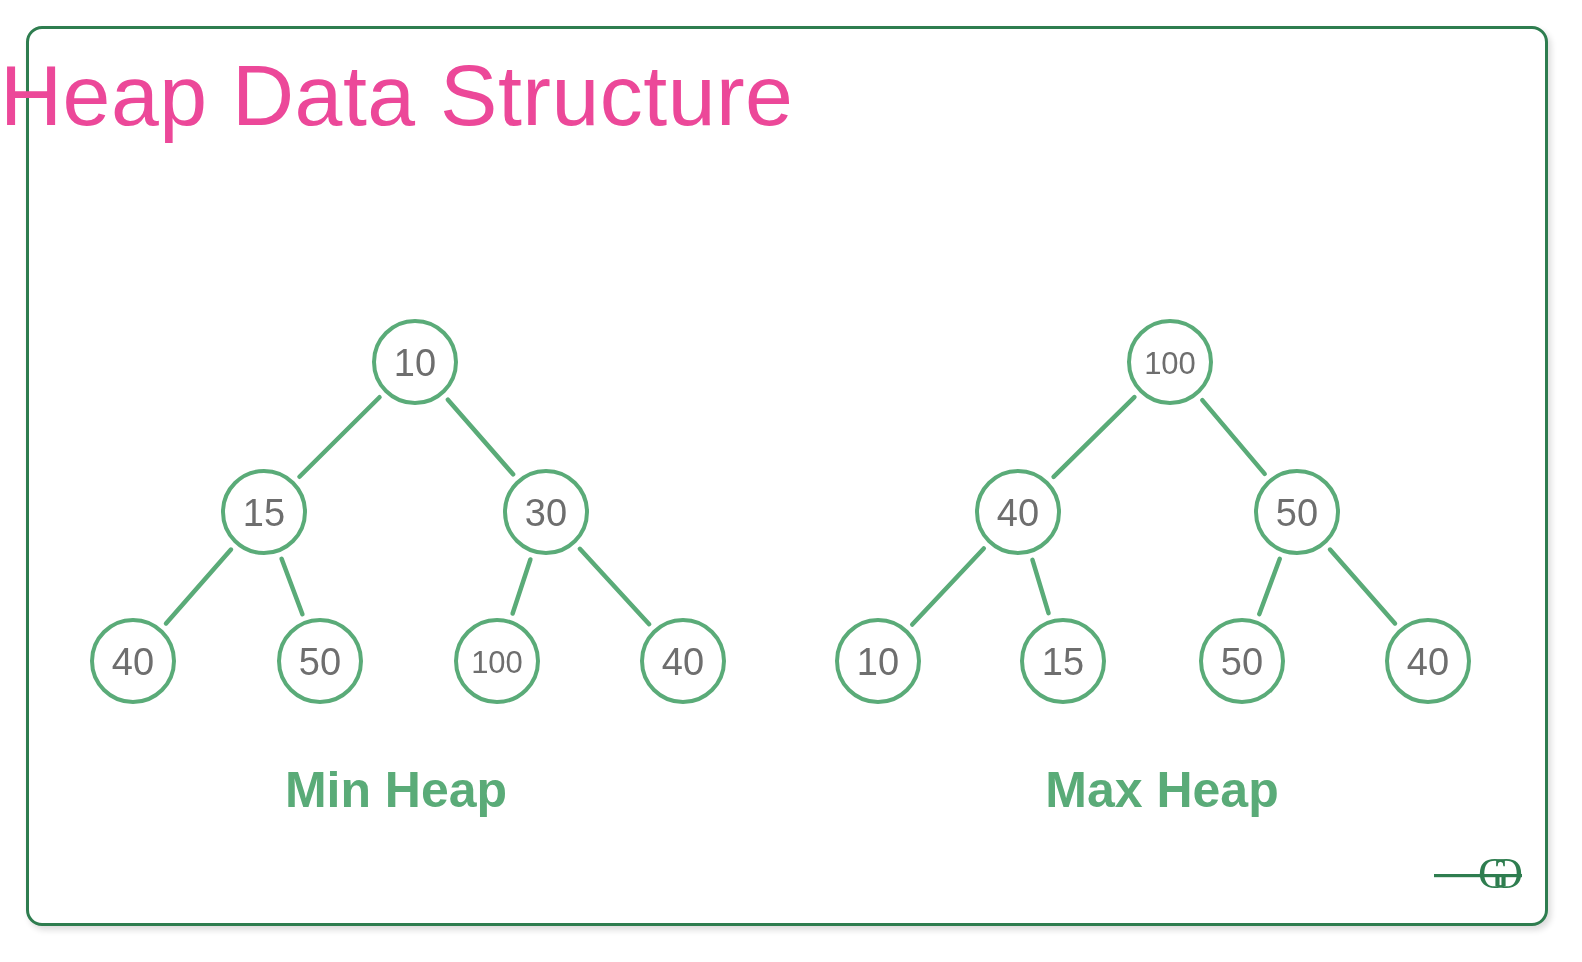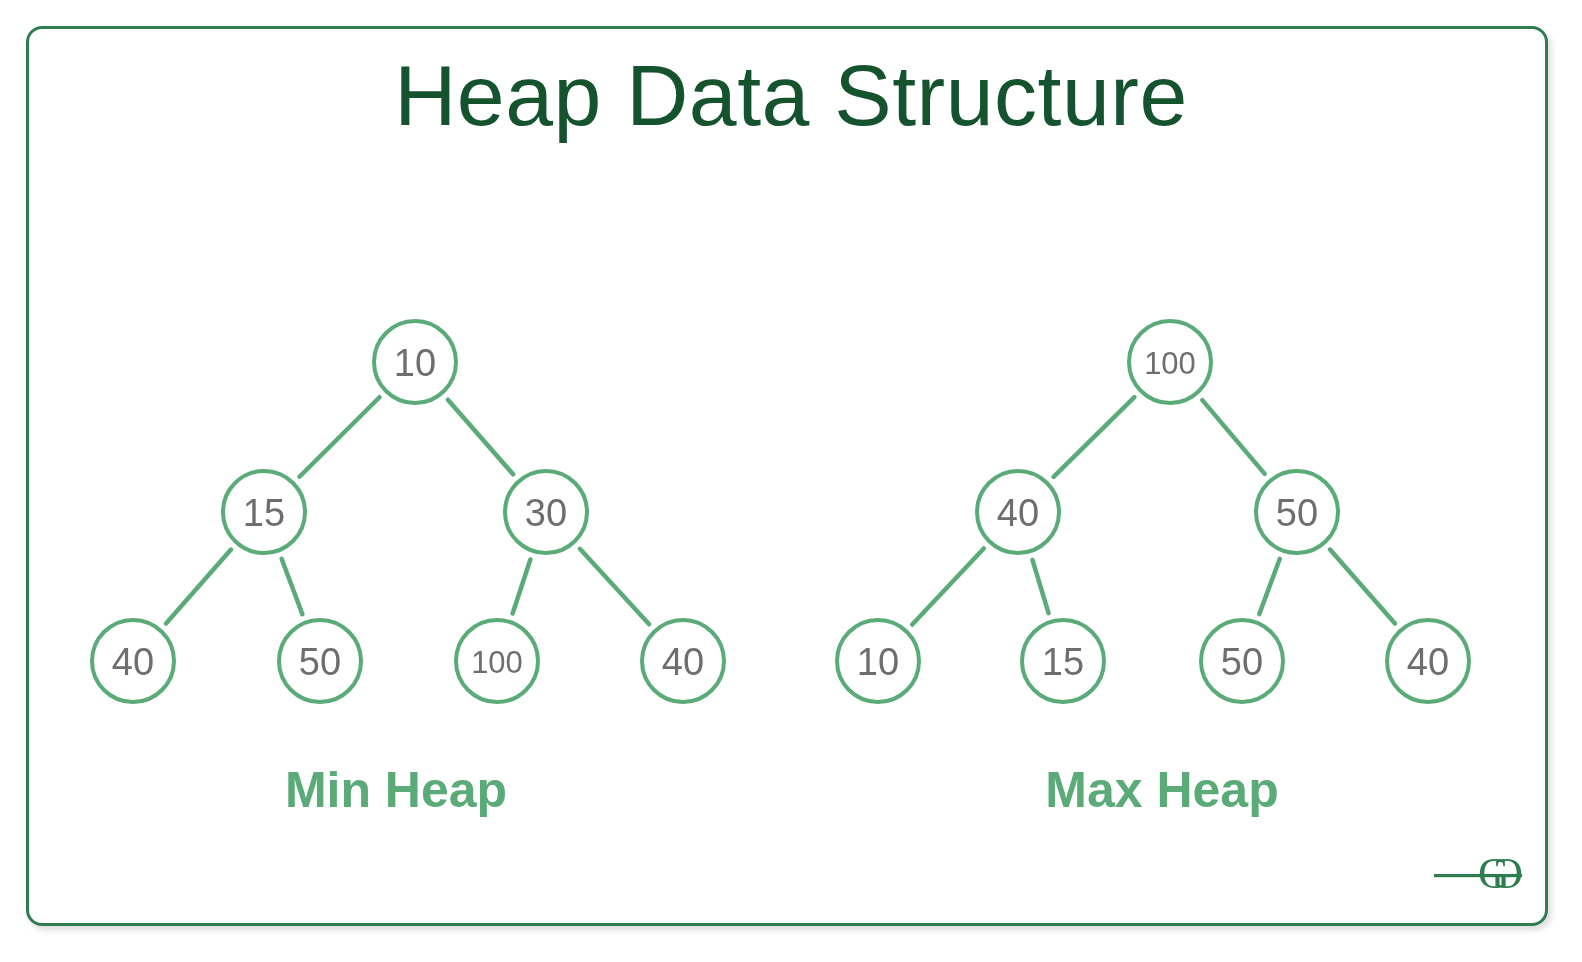--- a/index.html
+++ b/index.html
@@ -30,24 +30,23 @@
     border: 3px solid #2e7d4f;
     border-radius: 16px;
     background: #ffffff;
     box-shadow: 3px 4px 6px rgba(0,0,0,0.14);
   }
   #diagram-title {
     position: absolute;
     left: 0;
     top: 52px;
     width: 1582px;
-    text-align: center;
     font-size: 86px;
     font-weight: 400;
-    color: #14532d;
+    color: #ec4899;
     letter-spacing: 0.5px;
     line-height: 1.0;
     white-space: nowrap;
   }
   #trees-svg {
     position: absolute;
     left: 0;
     top: 0;
     width: 1582px;
     height: 962px;

